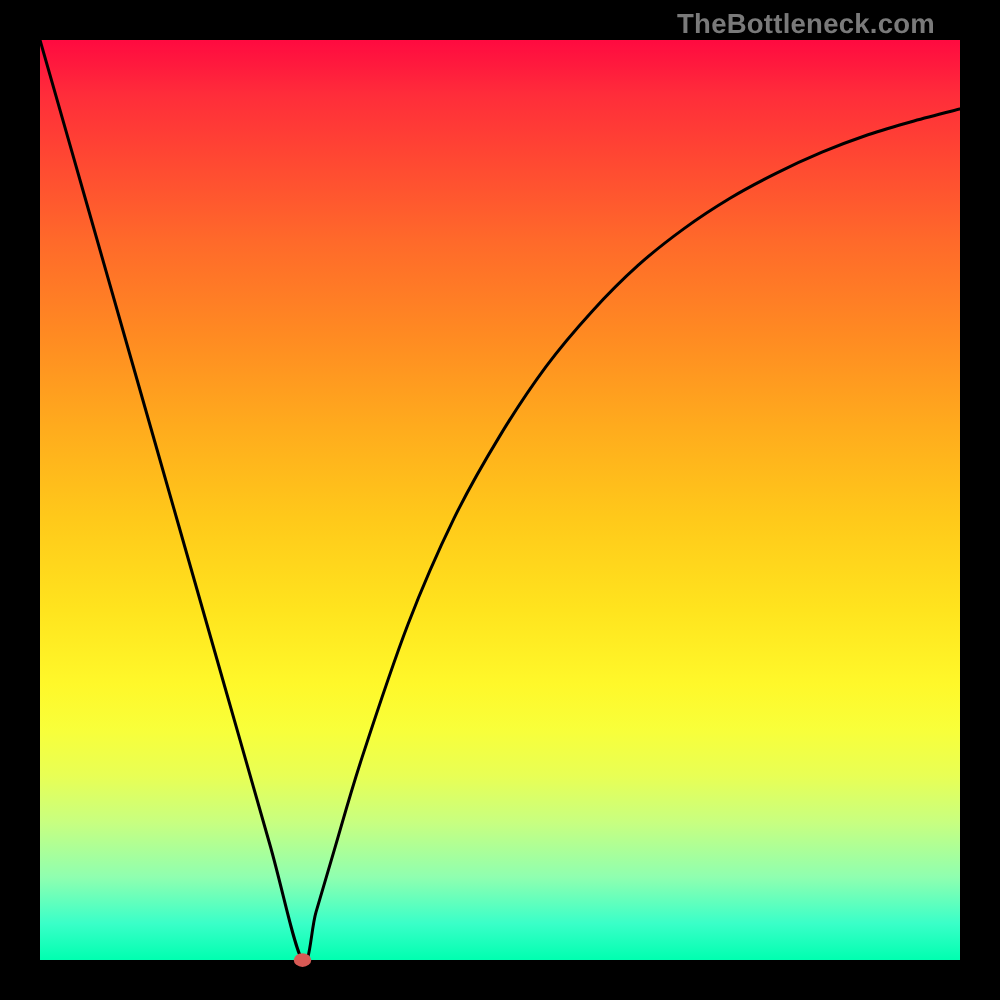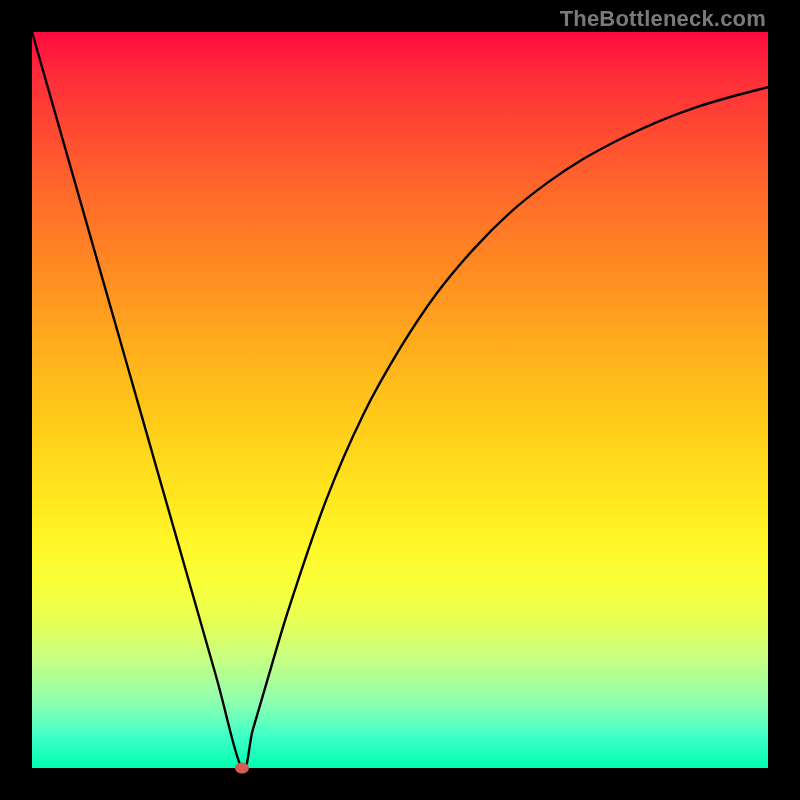--- a/index.html
+++ b/index.html
@@ -39,21 +39,21 @@
       #e8ff55 80%,
       #c8ff80 85%,
       #8fffb0 91%,
       #3affc8 96%,
       #00ffb0 100%
     );
   }
   .watermark {
     position: absolute;
     top: 6px;
-    right: 34px;
+    right: 52px;
     color: #7a7a7a;
     font-size: 22px;
     font-weight: 600;
     letter-spacing: 0.2px;
   }
   svg.curve {
     position: absolute;
     top: 0;
     left: 0;
     width: 736px;

